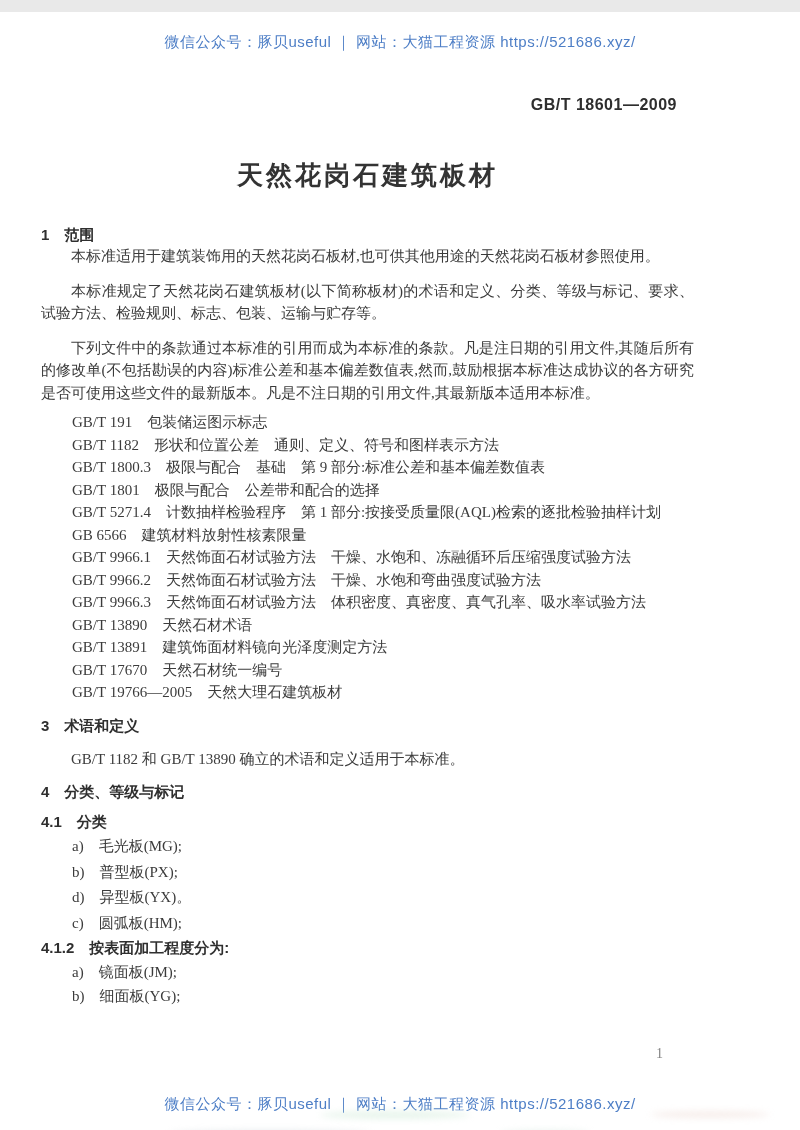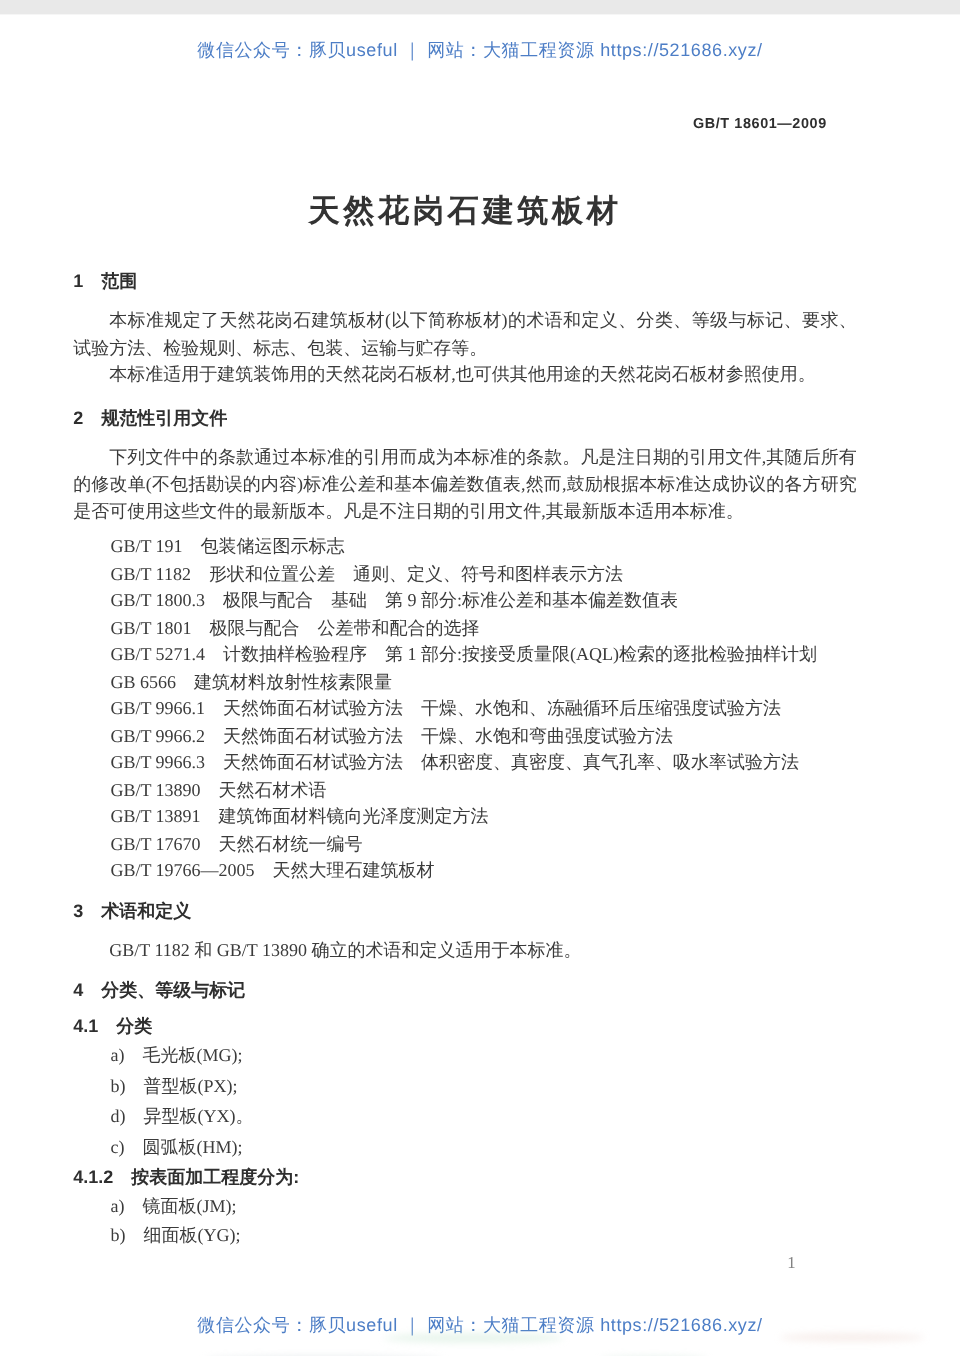--- a/index.html
+++ b/index.html
@@ -16,27 +16,27 @@
     position:absolute;left:0;width:100%;
     text-align:center;
     font-family:"Liberation Sans","DejaVu Sans",sans-serif;
     font-size:15px;
     color:#4d7ec6;
     letter-spacing:0.5px;
   }
   .wm-top{top:21px;}
   .wm-bottom{top:1083px;}
   .std-number{
-    position:absolute;top:84px;right:111px;
+    position:absolute;top:84px;right:123px;
     font-family:"Liberation Sans","DejaVu Sans",sans-serif;
-    font-size:12px;font-weight:bold;color:#2e2e2e;
+    font-size:16px;font-weight:bold;color:#2e2e2e;
     letter-spacing:0.5px;
   }
   .content{
-    position:absolute;top:0;left:61px;width:653px;
+    position:absolute;top:0;left:41px;width:653px;
     font-size:15px;line-height:22.5px;
   }
   .doc-title{
     margin:146px 0 0 0;
     text-align:center;
     font-family:"Liberation Sans","DejaVu Sans",sans-serif;
     font-size:26px;font-weight:600;color:#333;
     letter-spacing:3px;
     line-height:34px;
   }
@@ -92,24 +92,23 @@
 
   <div class="watermark wm-top">微信公众号：豚贝useful ｜ 网站：大猫工程资源 https://521686.xyz/</div>
 
   <div class="std-number">GB/T 18601—2009</div>
 
   <div class="content">
 
     <h1 class="doc-title">天然花岗石建筑板材</h1>
 
     <h2 class="sec-h" id="s1h">1　范围</h2>
+    <p class="para follow">本标准适用于建筑装饰用的天然花岗石板材,也可供其他用途的天然花岗石板材参照使用。</p>
     <p class="para">本标准规定了天然花岗石建筑板材(以下简称板材)的术语和定义、分类、等级与标记、要求、试验方法、检验规则、标志、包装、运输与贮存等。</p>
-    <p class="para follow">本标准适用于建筑装饰用的天然花岗石板材,也可供其他用途的天然花岗石板材参照使用。</p>
 
-    <h2 class="sec-h" id="s2h">2　规范性引用文件</h2>
     <p class="para">下列文件中的条款通过本标准的引用而成为本标准的条款。凡是注日期的引用文件,其随后所有的修改单(不包括勘误的内容)标准公差和基本偏差数值表,然而,鼓励根据本标准达成协议的各方研究是否可使用这些文件的最新版本。凡是不注日期的引用文件,其最新版本适用本标准。</p>
 
     <div class="ref-list">
       <div class="ref">GB/T 191　包装储运图示标志</div>
       <div class="ref">GB/T 1182　形状和位置公差　通则、定义、符号和图样表示方法</div>
       <div class="ref">GB/T 1800.3　极限与配合　基础　第 9 部分:标准公差和基本偏差数值表</div>
       <div class="ref">GB/T 1801　极限与配合　公差带和配合的选择</div>
       <div class="ref">GB/T 5271.4　计数抽样检验程序　第 1 部分:按接受质量限(AQL)检索的逐批检验抽样计划</div>
       <div class="ref">GB 6566　建筑材料放射性核素限量</div>
       <div class="ref">GB/T 9966.1　天然饰面石材试验方法　干燥、水饱和、冻融循环后压缩强度试验方法</div>

